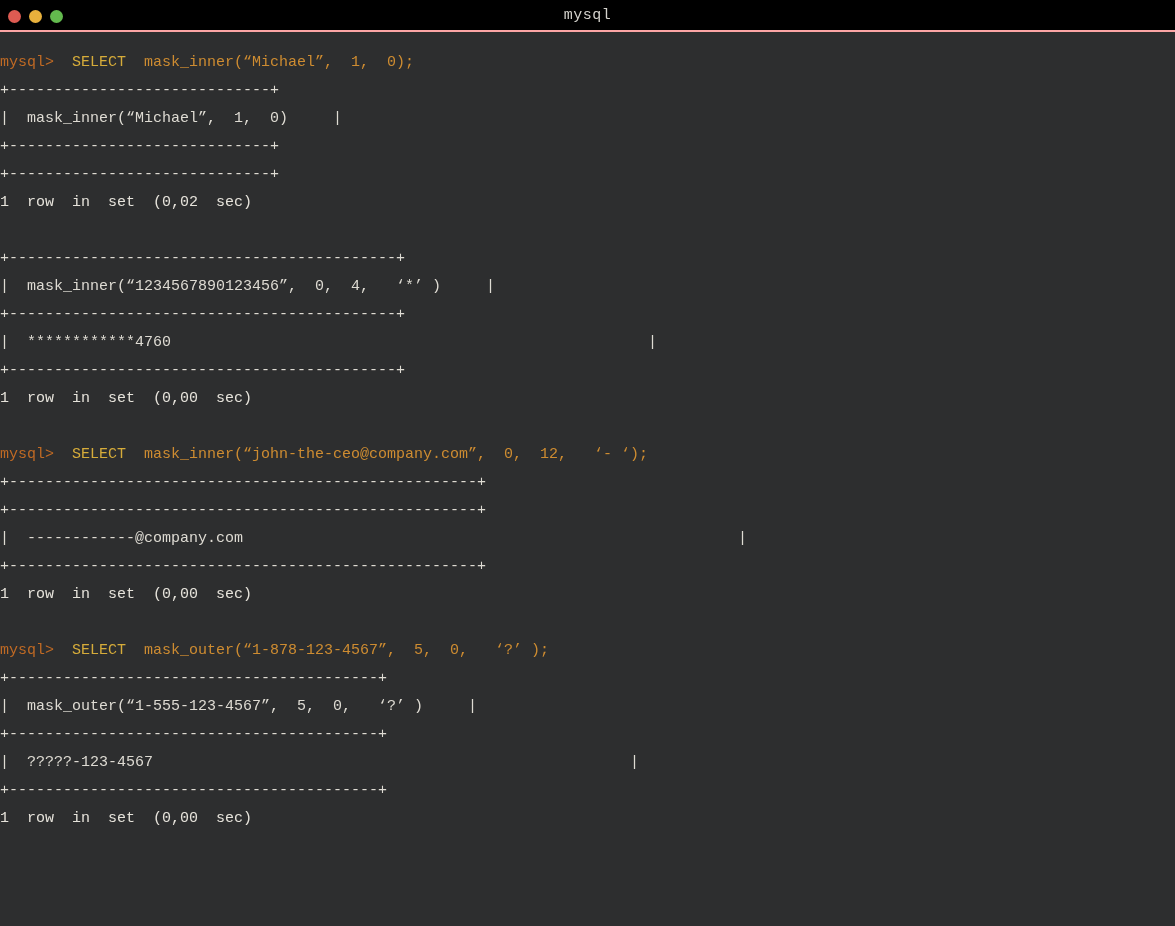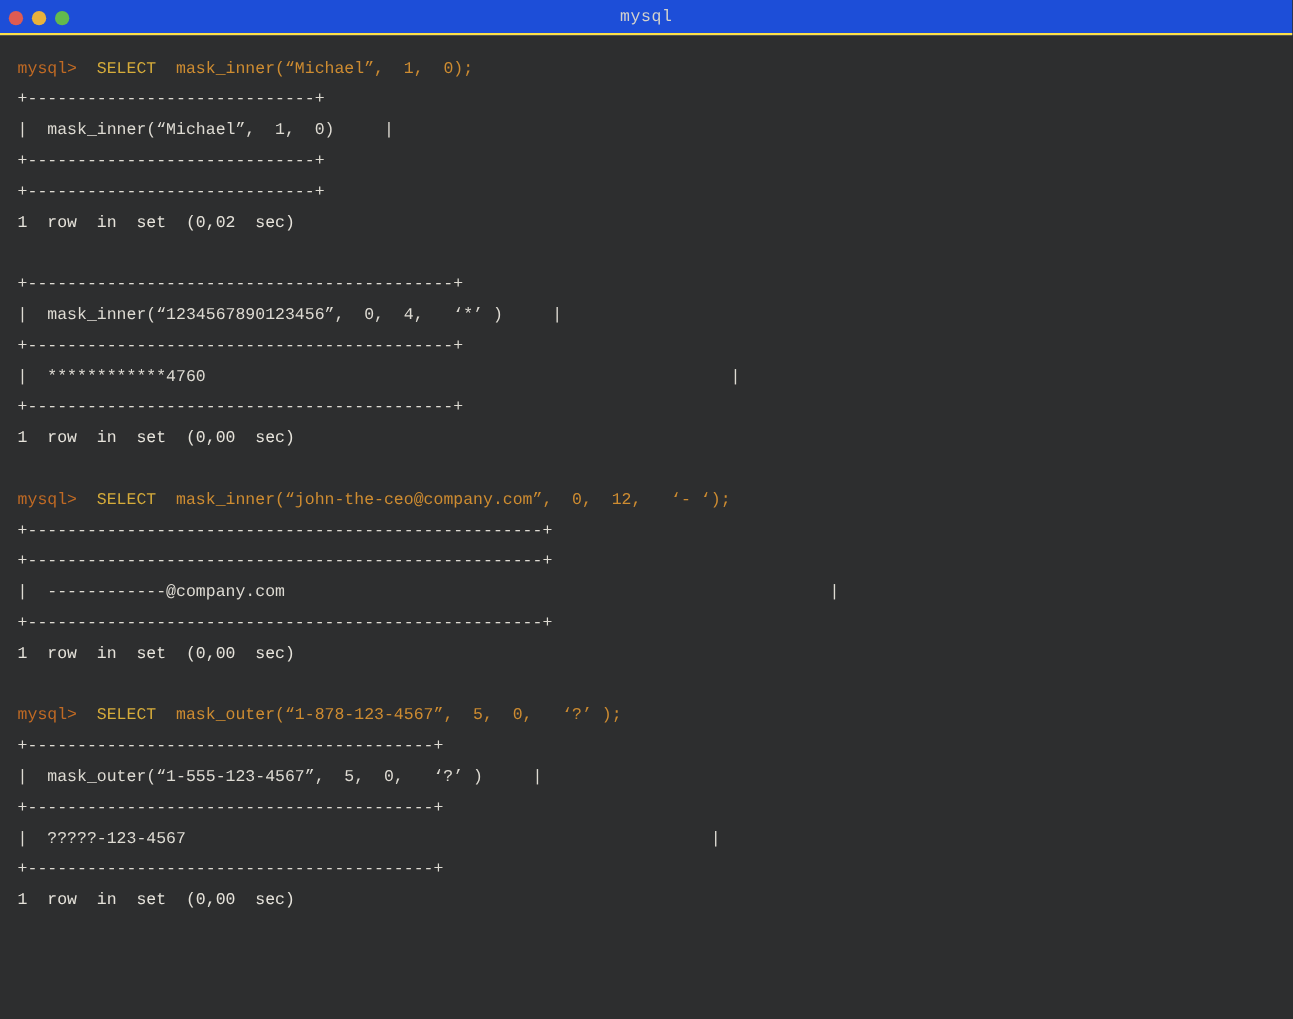--- a/index.html
+++ b/index.html
@@ -8,40 +8,40 @@
     font-family: "Liberation Mono", "DejaVu Sans Mono", monospace;
     background: #2d2e2f;
   }
   .window {
     width: 1175px; height: 926px;
     display: flex; flex-direction: column;
     background: #2d2e2f;
   }
   .titlebar {
     height: 32px; flex: 0 0 32px;
-    background: #1d4ed8;
-    border-bottom: 2px solid #fde047;
+    background: #000000;
+    border-bottom: 2px solid #fca5a5;
     position: relative;
     display: flex; align-items: center; justify-content: center;
   }
   .traffic-lights {
     position: absolute; left: 8px; top: 0; height: 32px;
     display: flex; align-items: center; gap: 8px;
   }
   .dot { width: 13px; height: 13px; border-radius: 50%; }
   .dot-close    { background: #de5b52; }
   .dot-minimize { background: #e8b13c; }
   .dot-zoom     { background: #63ba4e; }
   .window-title {
     color: #d4d2cc; font-size: 15px; letter-spacing: 0.5px;
   }
   .terminal {
     flex: 1 1 auto;
     background: #2d2e2f;
-    padding: 17px 6px 0 16px;
+    padding: 17px 6px 0 0;
     overflow: hidden;
   }
   .line {
     white-space: pre;
     font-size: 15px;
     line-height: 28px;
     height: 28px;
     color: #e6e3db;
   }
   .block { margin-bottom: 28px; }

